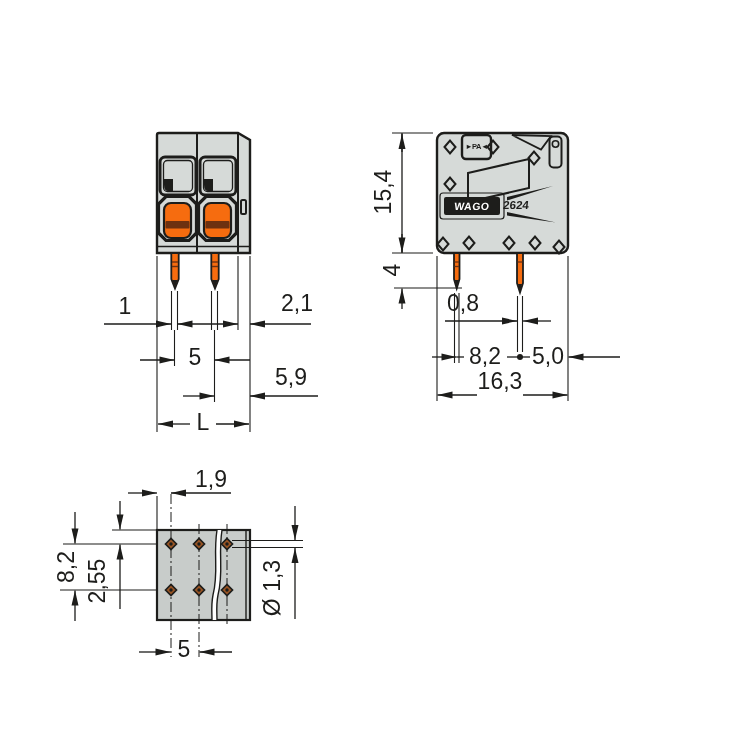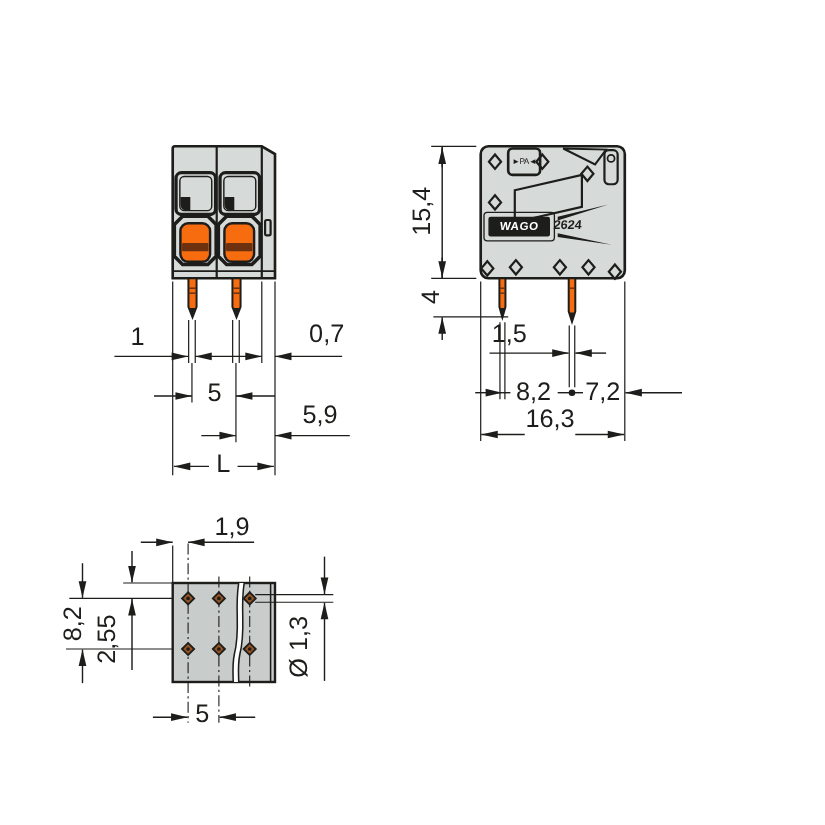--- a/index.html
+++ b/index.html
@@ -22,21 +22,21 @@
   .ext{stroke:var(--line);stroke-width:1.1;fill:none;}
   .dimln{stroke:var(--line);stroke-width:1.3;fill:none;}
   .cline{stroke:var(--line);stroke-width:1;fill:none;stroke-dasharray:10 3 2 3;}
   .dim{position:absolute;transform:translate(-50%,-50%);font-size:23px;color:var(--line);
        white-space:nowrap;line-height:1;}
   .rot{transform:translate(-50%,-50%) rotate(-90deg);}
   .mark-wago{position:absolute;transform:translate(-50%,-50%) skewX(-6deg);font-size:10.5px;
        font-weight:bold;color:#fff;letter-spacing:.5px;line-height:1;}
   .mark-series{position:absolute;transform:translate(-50%,-50%) skewX(-6deg);font-size:11.5px;
        font-weight:bold;color:var(--line);line-height:1;}
-  .mark-pa{position:absolute;transform:translate(-50%,-50%);font-size:7.5px;font-weight:normal;
+  .mark-pa{position:absolute;transform:translate(-50%,-50%);font-size:7.5px;font-weight:bold;
        color:var(--line);line-height:1;letter-spacing:-0.5px;}
 </style>
 </head>
 <body>
 
 <div id="canvas">
 
 <svg width="750" height="750" viewBox="0 0 750 750">
   <defs>
     <marker id="ah" markerUnits="userSpaceOnUse" markerWidth="16" markerHeight="8" refX="15.5" refY="4" orient="auto">
@@ -190,30 +190,30 @@
       <line class="dimln" x1="120" y1="609" x2="120" y2="544.5" marker-end="url(#ah)"></line>
       <line class="dimln" x1="295" y1="506" x2="295" y2="540" marker-end="url(#ah)"></line>
       <line class="dimln" x1="295" y1="619" x2="295" y2="548" marker-end="url(#ah)"></line>
       <line class="dimln" x1="139" y1="652" x2="170.5" y2="652" marker-end="url(#ah)"></line>
       <line class="dimln" x1="199.5" y1="652" x2="232" y2="652" marker-start="url(#ahs)"></line>
     </g>
   </g>
 </svg>
 
 <div class="dim" style="left:125px;top:306px">1</div>
-<div class="dim" style="left:297px;top:303px">0,7</div>
+<div class="dim" style="left:297px;top:303px">2,1</div>
 <div class="dim" style="left:195px;top:357px">5</div>
 <div class="dim" style="left:291px;top:377px">5,9</div>
 <div class="dim" style="left:203px;top:422px">L</div>
 
 <div class="dim rot" style="left:383px;top:192px">15,4</div>
 <div class="dim rot" style="left:392px;top:270px">4</div>
-<div class="dim" style="left:463px;top:303px">1,5</div>
+<div class="dim" style="left:463px;top:303px">0,8</div>
 <div class="dim" style="left:485px;top:356px">8,2</div>
-<div class="dim" style="left:548px;top:356px">7,2</div>
+<div class="dim" style="left:548px;top:356px">5,0</div>
 <div class="dim" style="left:500px;top:381px">16,3</div>
 
 <div class="dim" style="left:211px;top:479px">1,9</div>
 <div class="dim rot" style="left:66px;top:567px">8,2</div>
 <div class="dim rot" style="left:97px;top:581px">2,55</div>
 <div class="dim rot" style="left:272px;top:588px">Ø 1,3</div>
 <div class="dim" style="left:184px;top:649px">5</div>
 
 <div class="mark-wago" style="left:472px;top:206px">WAGO</div>
 <div class="mark-series" style="left:516px;top:206px">2624</div>

